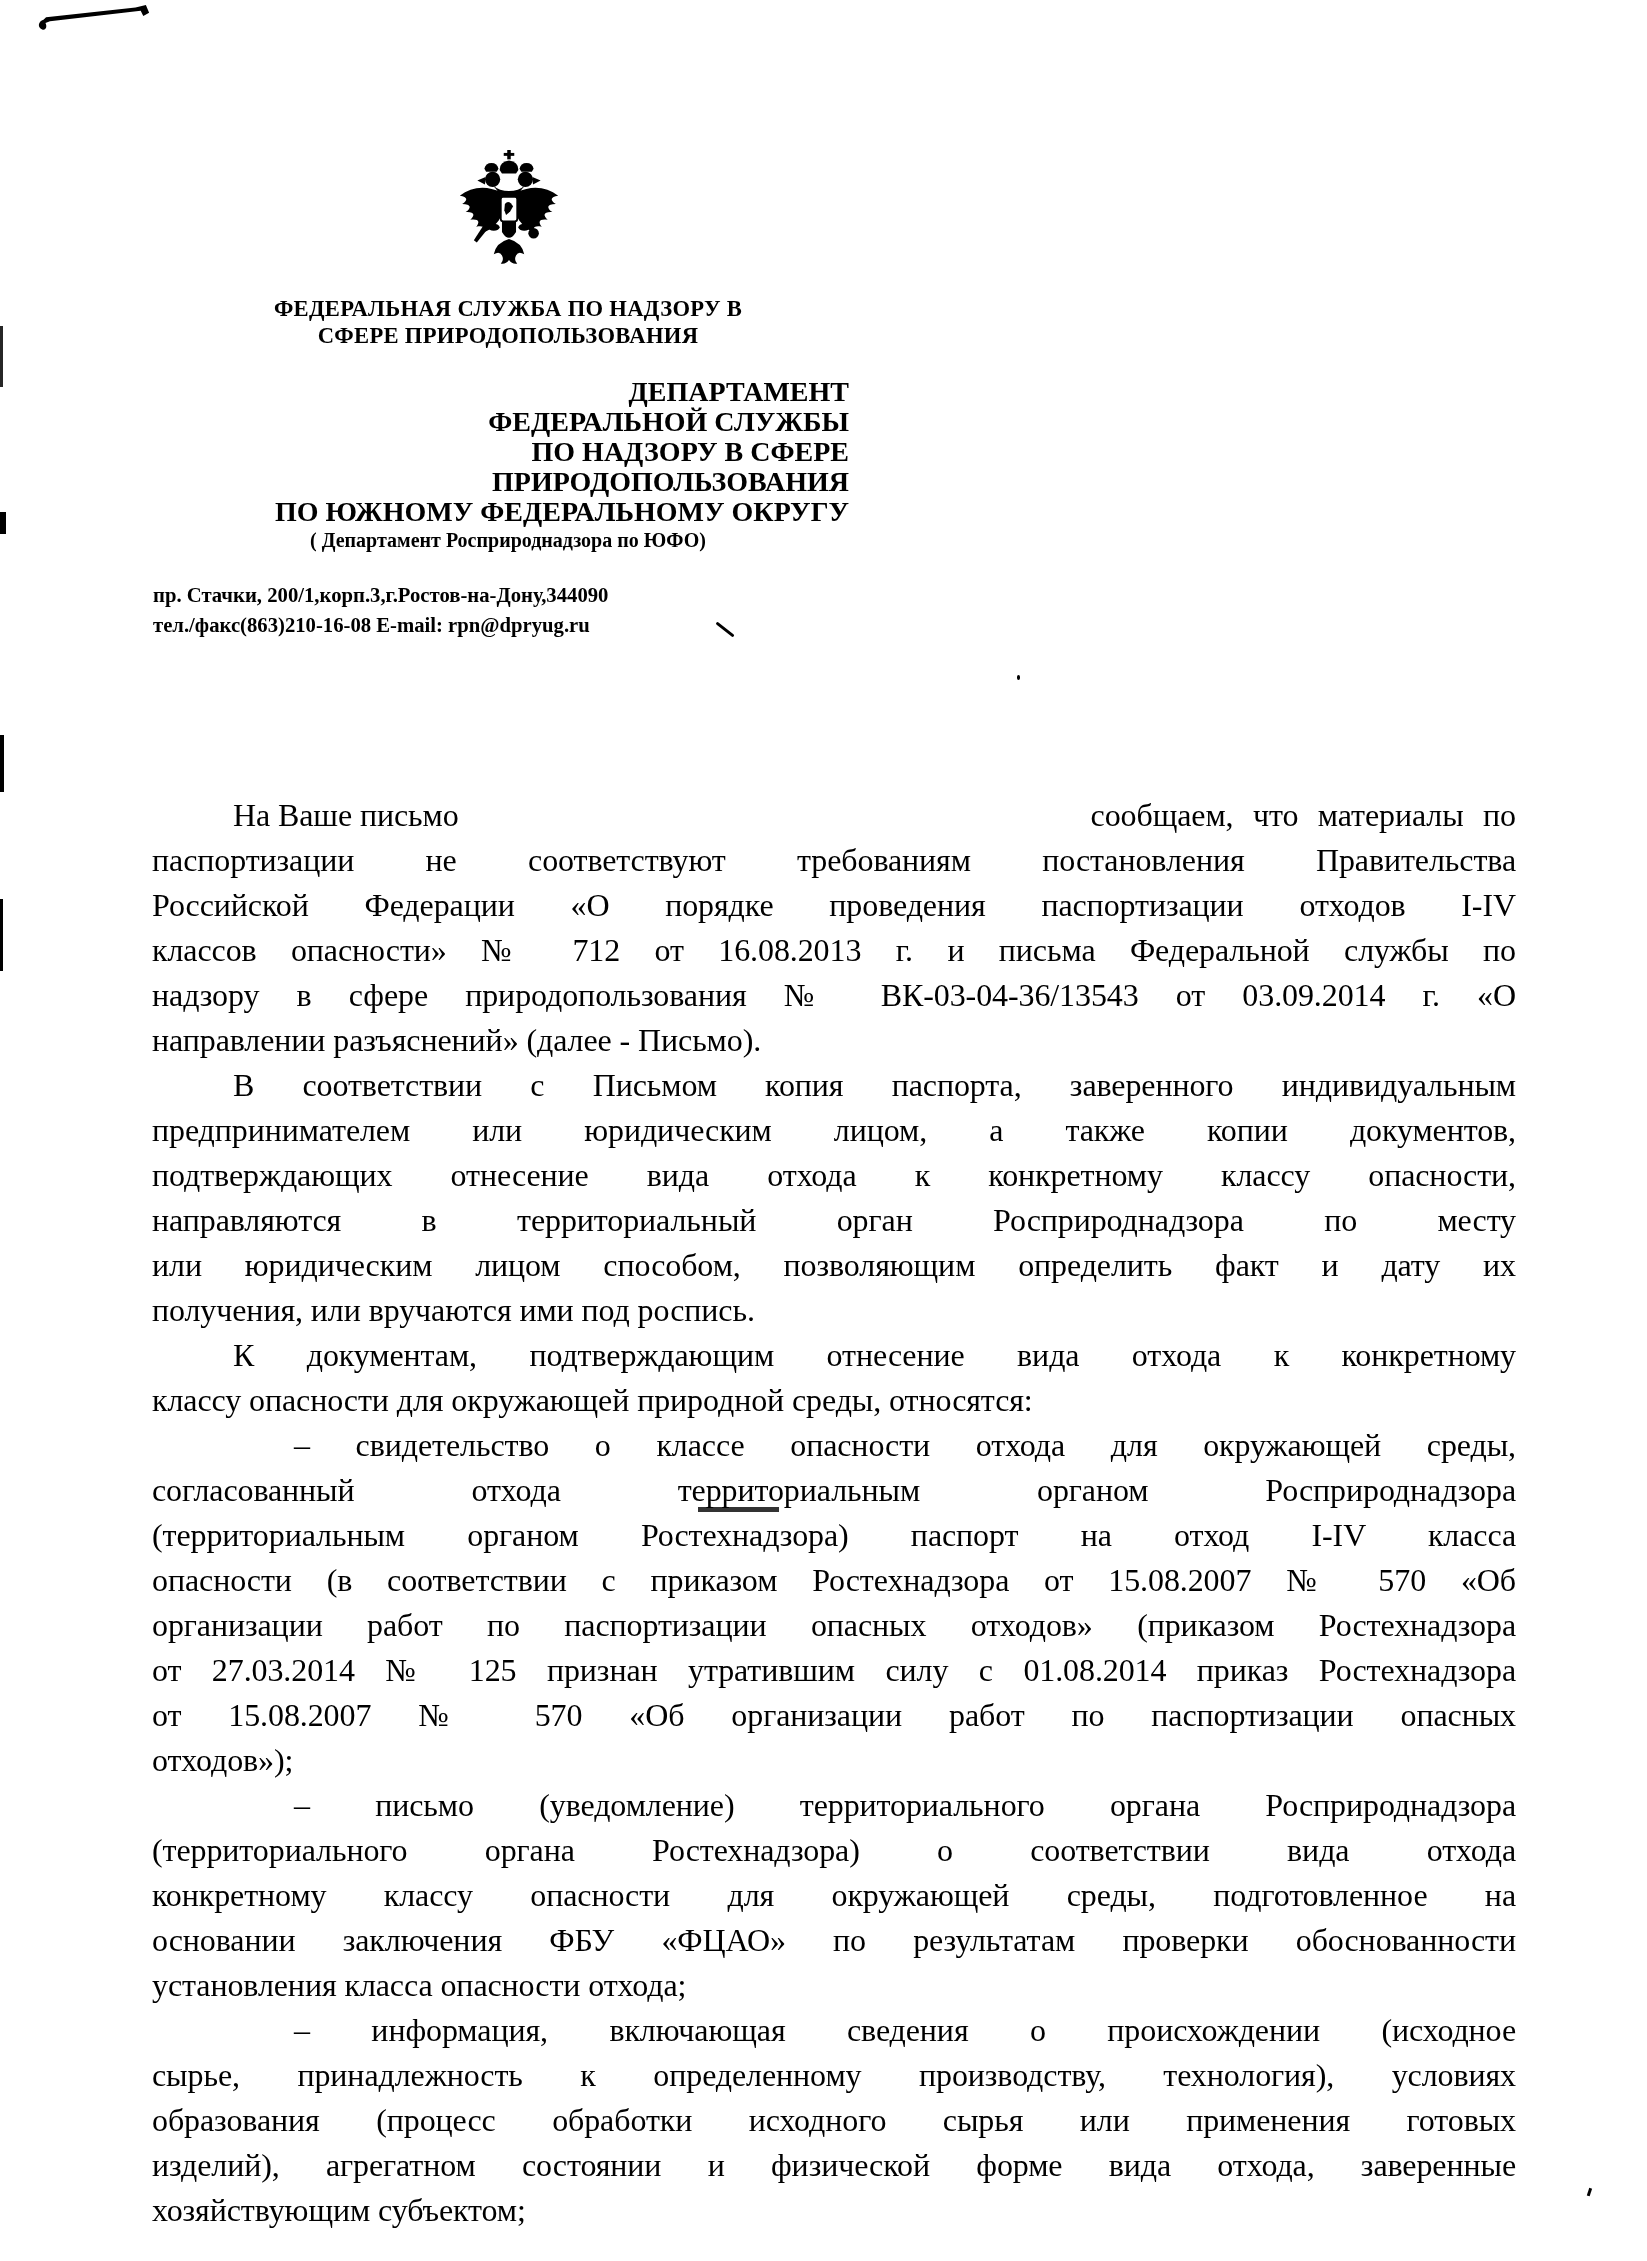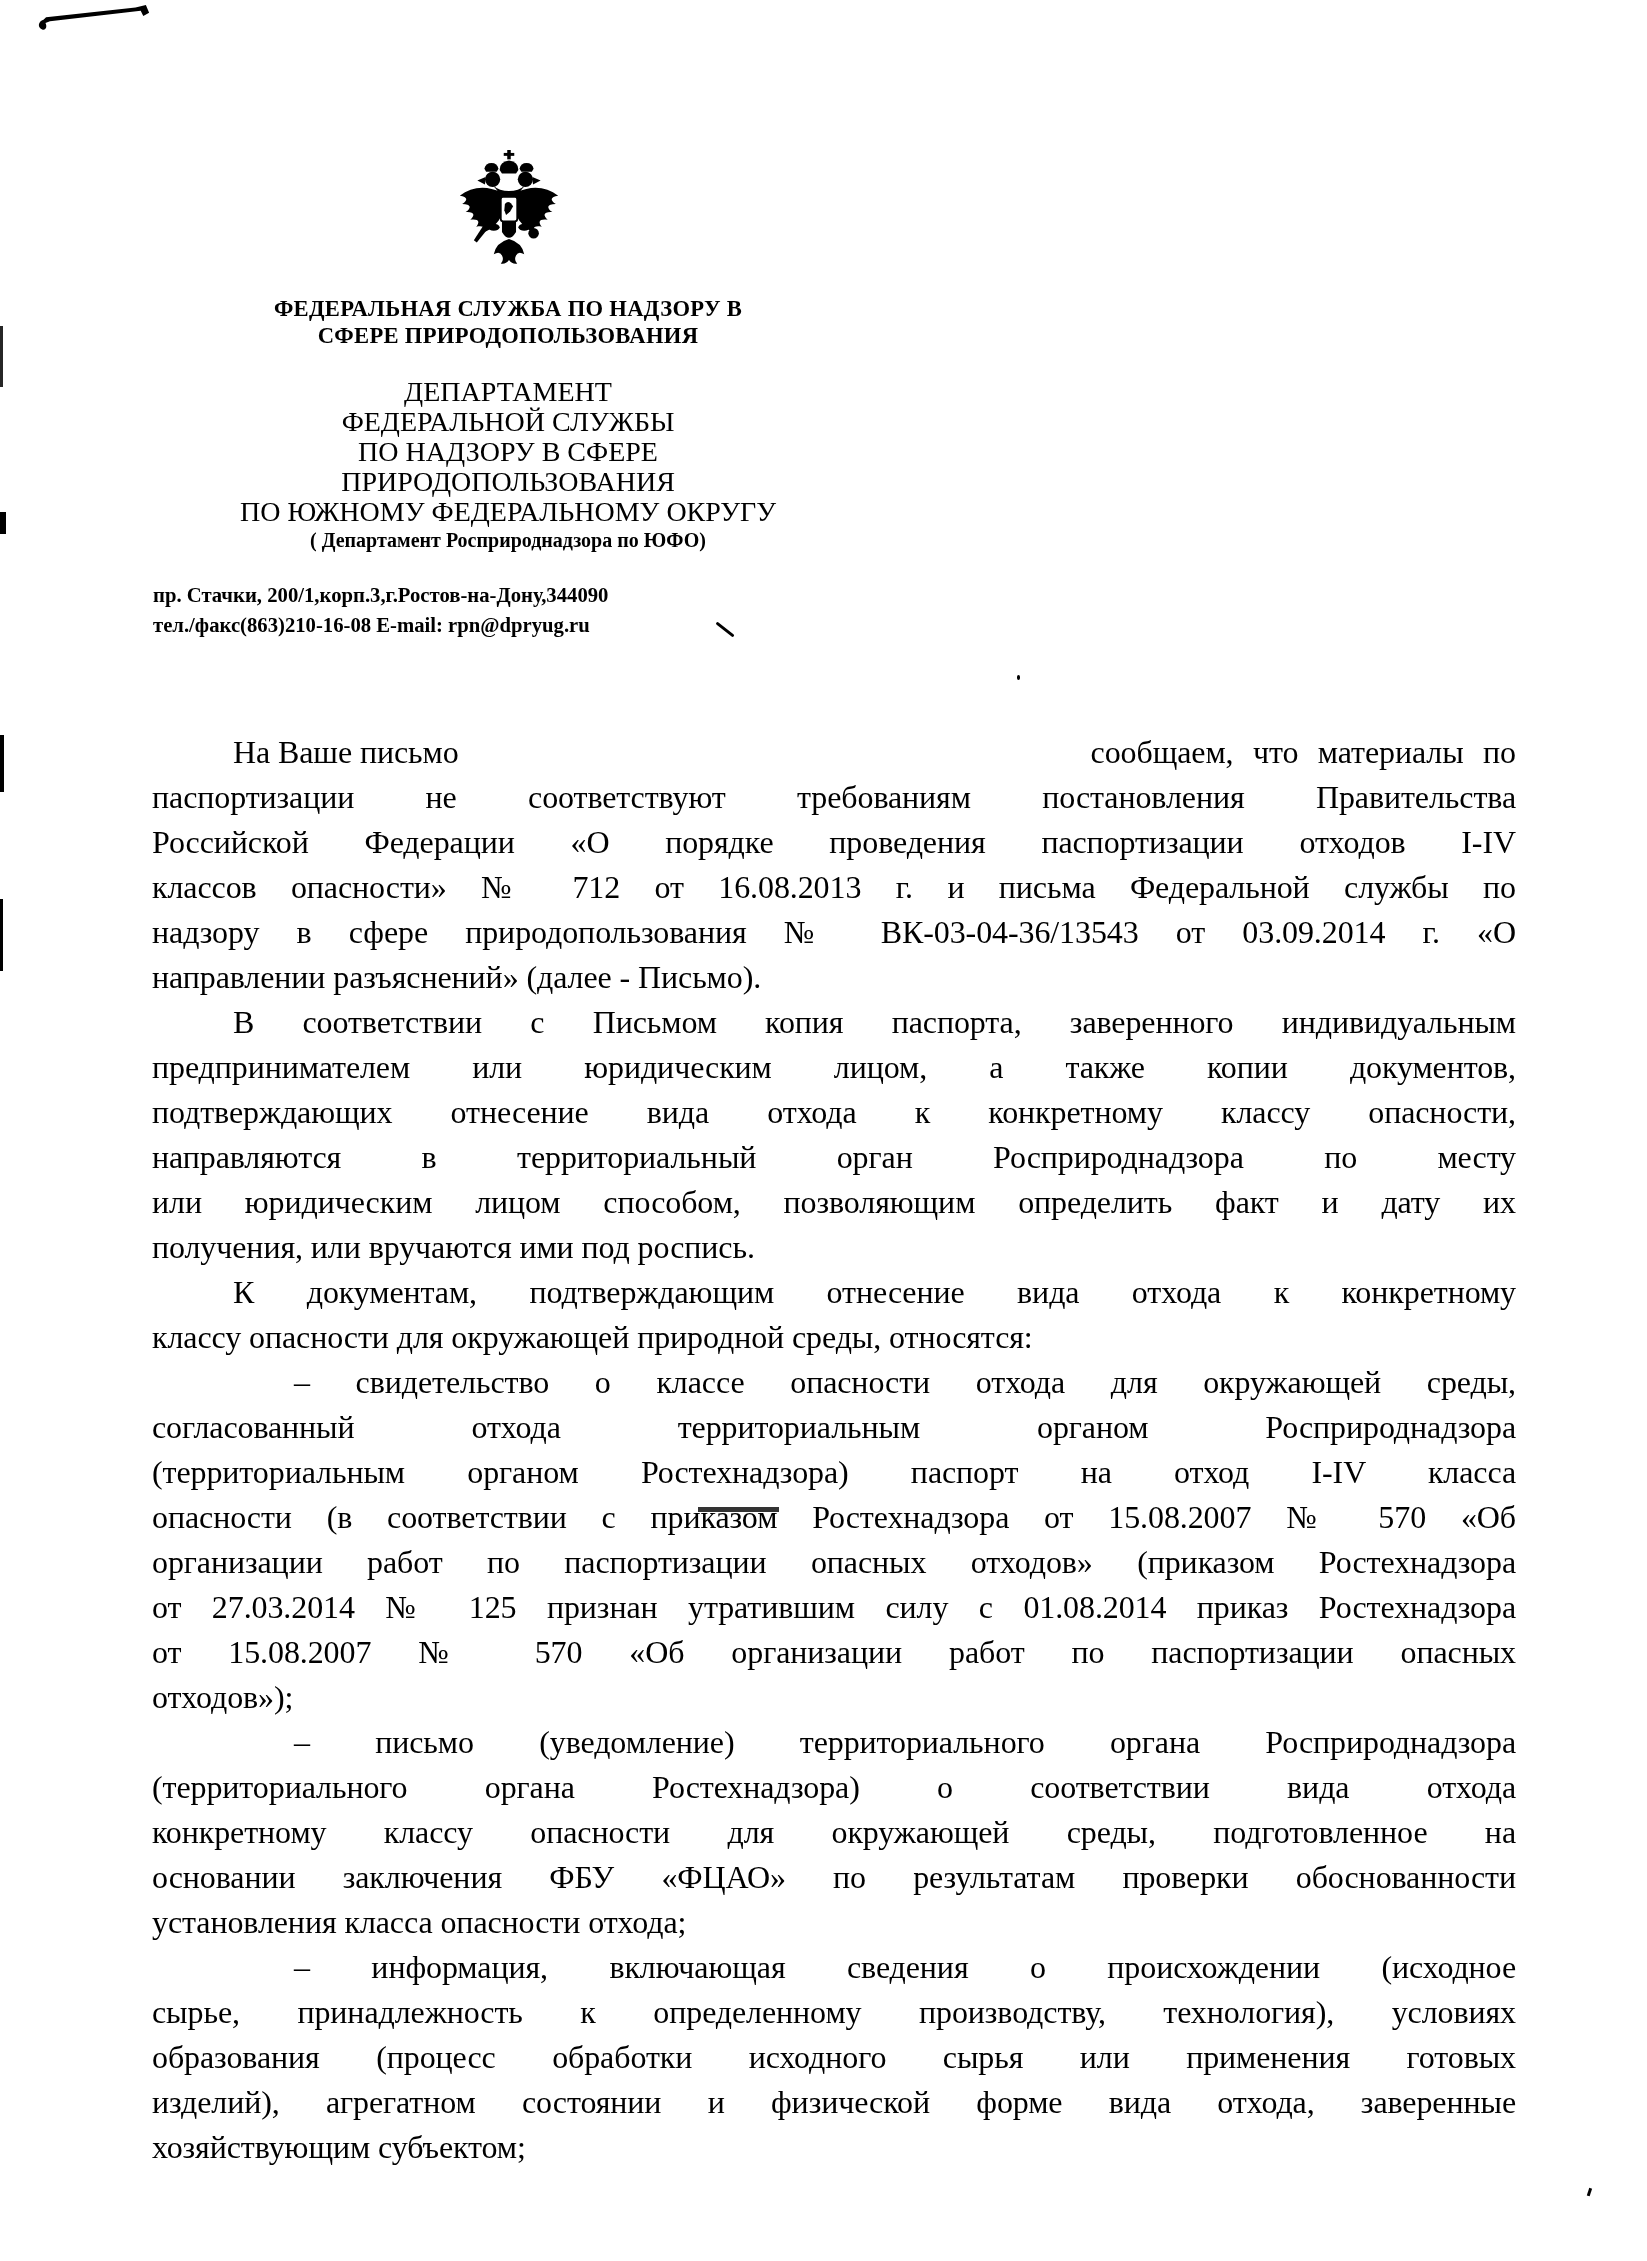--- a/index.html
+++ b/index.html
@@ -25,23 +25,23 @@
     position: absolute;
     left: 153px; top: 296px; width: 710px;
     text-align: center;
     font-weight: bold;
     font-size: 22.6px;
     line-height: 26.5px;
     letter-spacing: 0.3px;
   }
   .department {
     position: absolute;
-    left: 153px; top: 377px; width: 710px;
-    text-align: center;
-    font-weight: normal;
+    left: 139px; top: 377px; width: 710px;
+    text-align: right;
+    font-weight: bold;
     font-size: 28px;
     line-height: 30px;
   }
   .dept-short {
     position: absolute;
     left: 153px; top: 527px; width: 710px;
     text-align: center;
     font-weight: bold;
     font-size: 20px;
     line-height: 27px;
@@ -50,21 +50,21 @@
     position: absolute;
     left: 153px; top: 580px; width: 710px;
     font-weight: bold;
     font-size: 20.7px;
     line-height: 30px;
   }
 
   
   .body-text {
     position: absolute;
-    left: 152px; top: 730px; width: 1364px;
+    left: 152px; top: 793px; width: 1364px;
     font-size: 32px;
     line-height: 45px;
     letter-spacing: -0.1px;
   }
   .line {
     text-align: justify;
     text-align-last: justify;
   }
   .line.last { text-align-last: left; }
   .line.indent { text-indent: 81px; }

